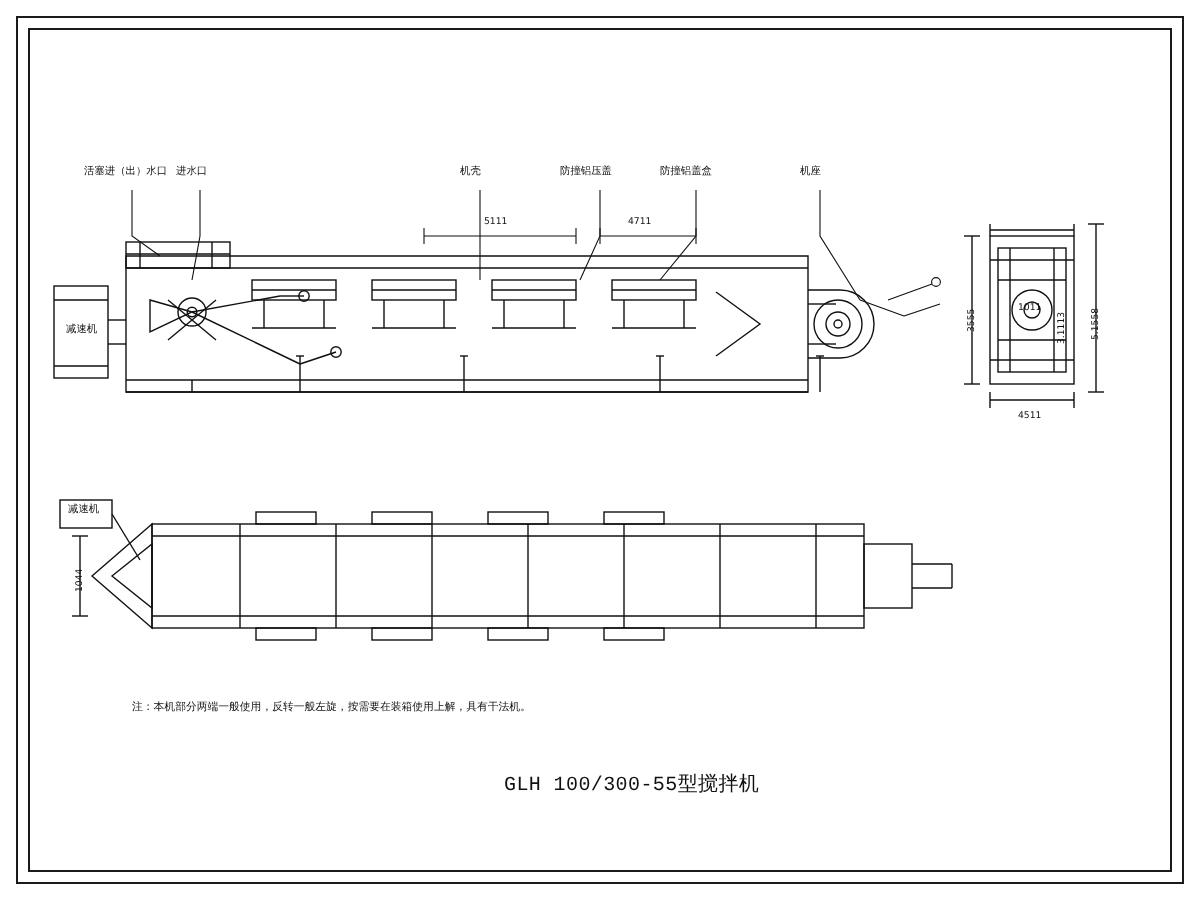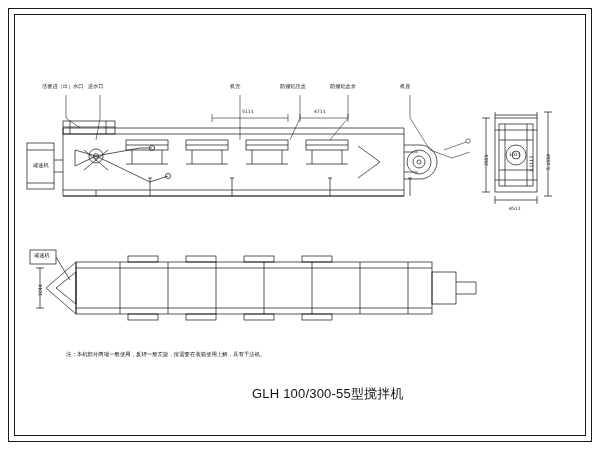--- a/index.html
+++ b/index.html
@@ -67,25 +67,25 @@
   .note {
     position: absolute;
     font-size: 5.4px;
     color: #111;
     white-space: nowrap;
     line-height: 1;
     font-family: "DejaVu Sans", sans-serif;
   }
   .title {
     position: absolute;
-    font-size: 13px;
+    font-size: 10px;
     color: #111;
     white-space: nowrap;
     letter-spacing: 0.2px;
-    font-family: Liberation Sans, sans-serif;
+    font-family: Liberation Mono, monospace;
   }
 </style>
 </head>
 <body>
 
 <div id="sheet">
 
   <div class="frame-outer"></div>
   <div class="frame-inner"></div>
 

